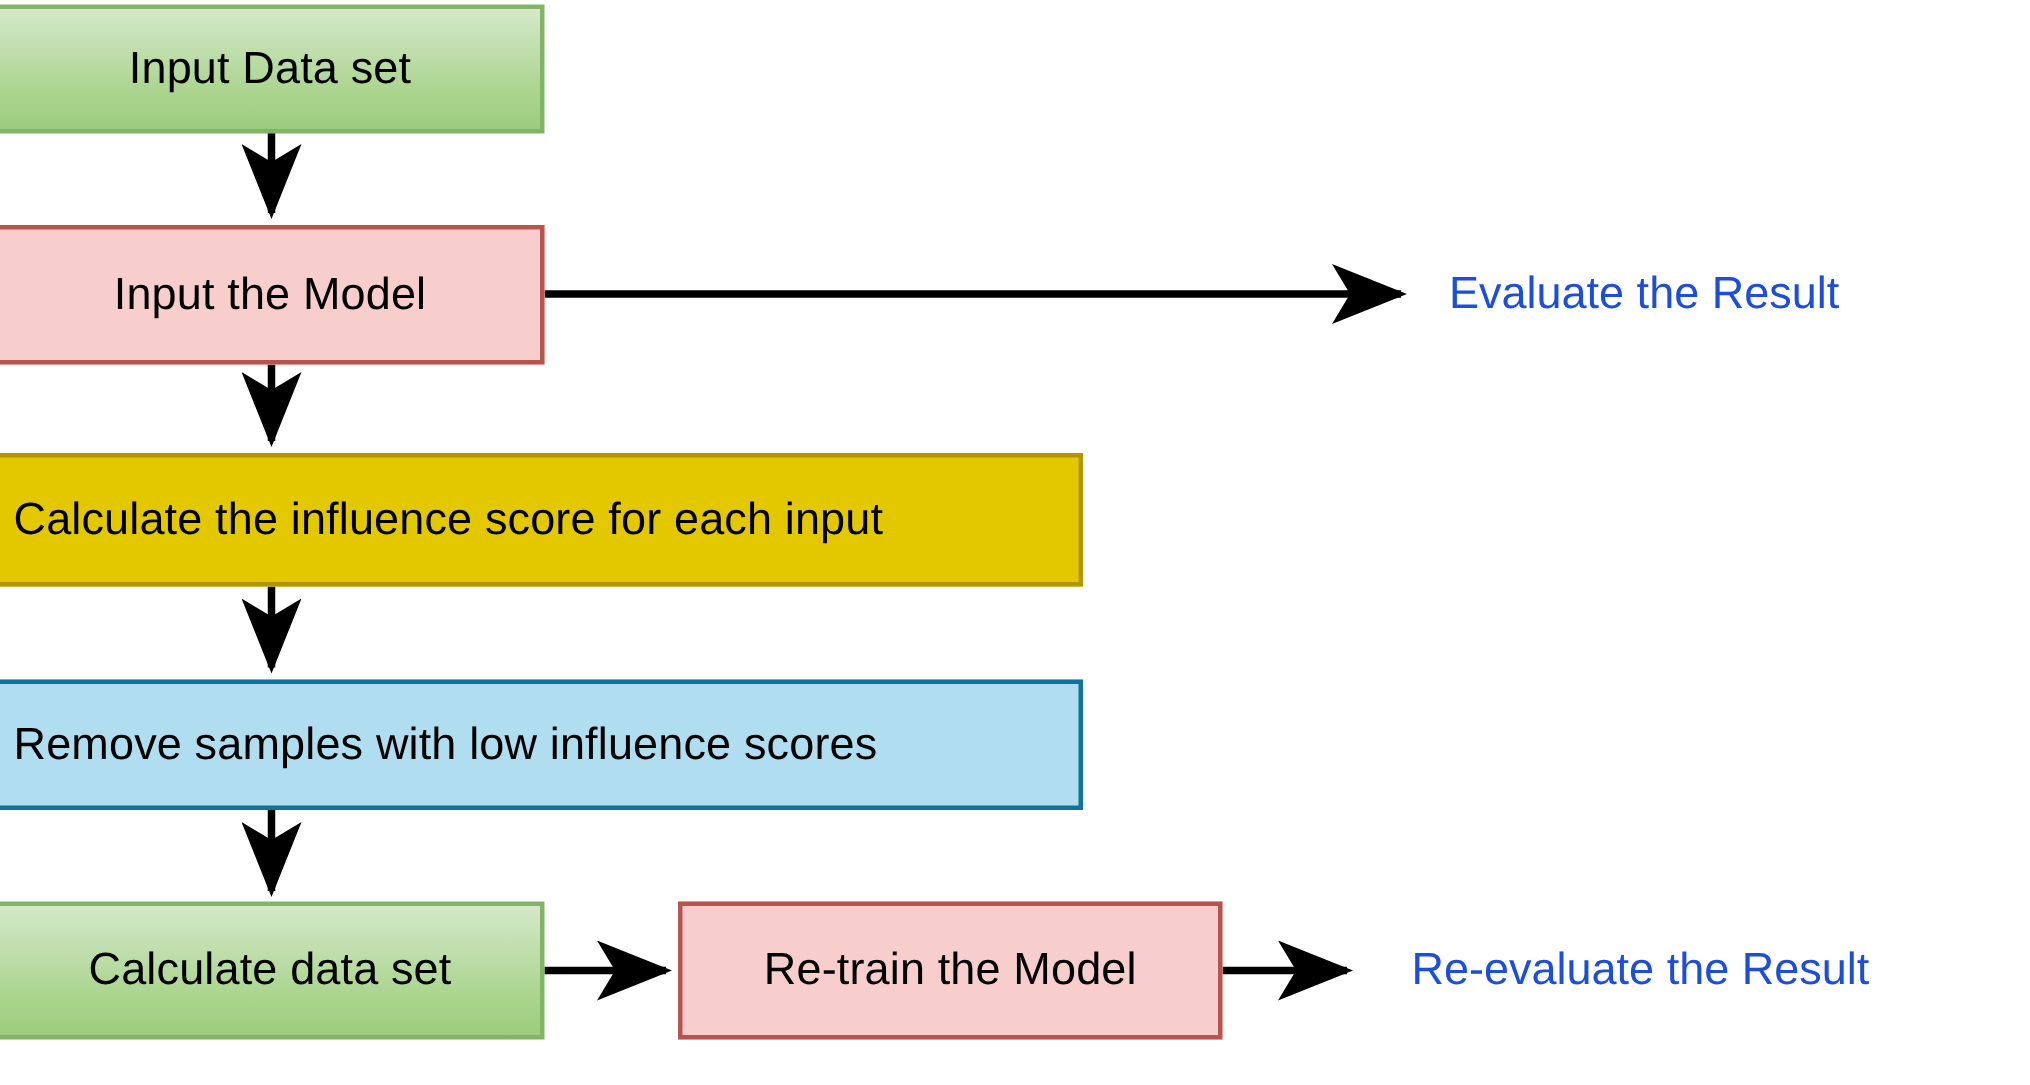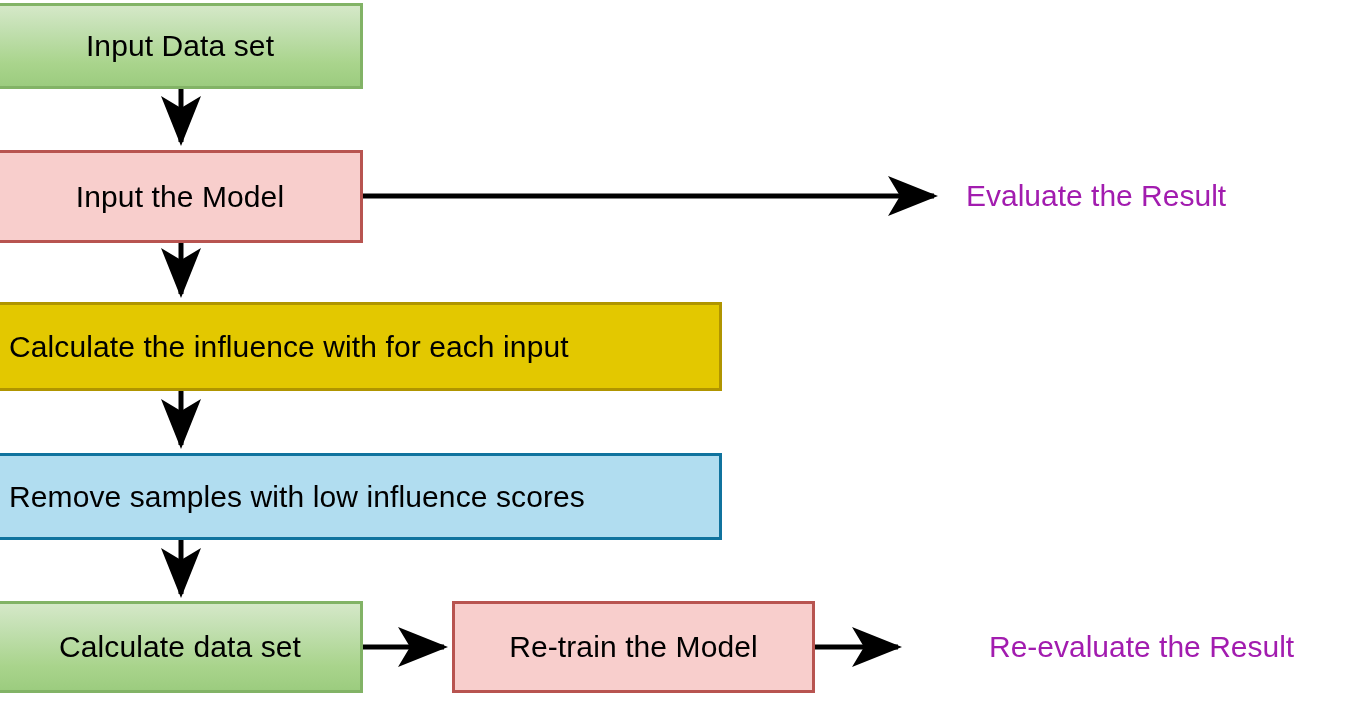--- a/index.html
+++ b/index.html
@@ -48,21 +48,21 @@
   .node-blue {
     background: #b1ddf0;
     border: 3px solid #10739e;
   }
 
   
   .plain-label {
     position: absolute;
     font-size: 30px;
     line-height: 1;
-    color: #a21caf;
+    color: #1d4ed8;
     white-space: nowrap;
     text-align: right;
   }
 
   
   .edge-layer {
     position: absolute;
     left: 0;
     top: 0;
     width: 1353px;
@@ -113,32 +113,32 @@
 
   <div class="node node-green" style="left:-3px; top:3px; width:366px; height:86px;">
     <span>Input Data set</span>
   </div>
 
   <div class="node node-pink" style="left:-3px; top:150px; width:366px; height:93px;">
     <span>Input the Model</span>
   </div>
 
   <div class="node node-yellow" style="left:-3px; top:302px; width:725px; height:89px; justify-content:flex-start; padding-left:9px;">
-    <span>Calculate the influence with for each input</span>
+    <span>Calculate the influence score for each input</span>
   </div>
 
   <div class="node node-blue" style="left:-3px; top:453px; width:725px; height:87px; justify-content:flex-start; padding-left:9px;">
     <span>Remove samples with low influence scores</span>
   </div>
 
   <div class="node node-green" style="left:-3px; top:601px; width:366px; height:92px;">
     <span>Calculate data set</span>
   </div>
 
   <div class="node node-pink" style="left:452px; top:601px; width:363px; height:92px;">
     <span>Re-train the Model</span>
   </div>
 
   <div class="plain-label" style="left:966px; top:181px;">Evaluate the Result</div>
 
-  <div class="plain-label" style="left:941px; top:632px;margin-left:48px;">Re-evaluate the Result</div>
+  <div class="plain-label" style="left:941px; top:632px;">Re-evaluate the Result</div>
 
 </div>
 
 </body></html>

